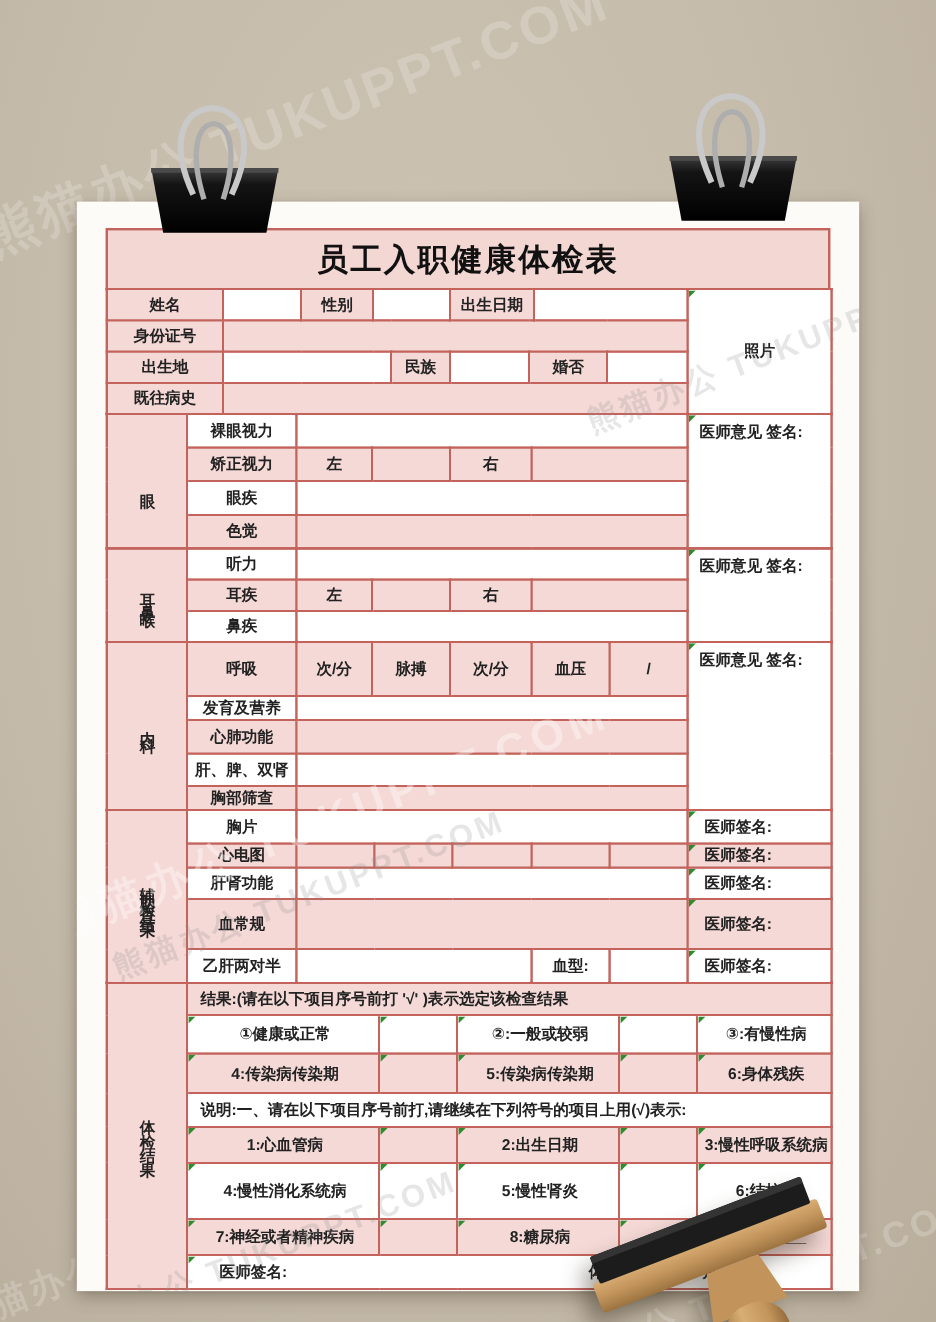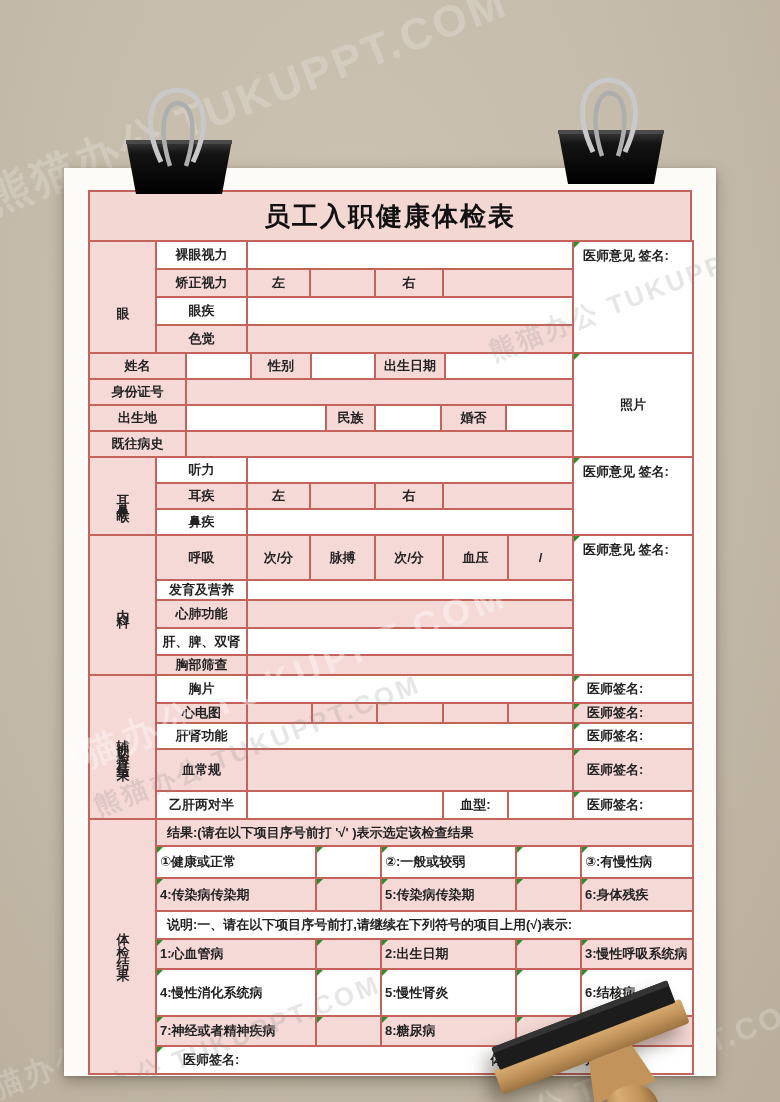--- a/index.html
+++ b/index.html
@@ -15,21 +15,21 @@
     box-shadow:0 5px 14px rgba(60,50,35,.38), 0 1px 3px rgba(60,50,35,.25);overflow:hidden;}
   .form{position:absolute;left:24px;top:22px;width:604px;}
   .ftitle{box-sizing:border-box;height:52px;background:#f3d7d3;border:2px solid #c4635c;
     display:flex;align-items:center;justify-content:center;font-size:26px;font-weight:900;
     letter-spacing:2px;color:#111;}
   table.sec{border-collapse:collapse;table-layout:fixed;width:604px;margin-top:-2px;}
   td{border:2px solid #c4635c;font-size:13px;font-weight:600;text-align:center;
     vertical-align:middle;padding:0;overflow:hidden;position:relative;color:#222;}
   .pk{background:#f4d9d6;} .wh{background:#ffffff;}
   .tl{text-align:left;padding-left:10px;}
-  .opt{text-align:left;padding-left:3px;}
+  .opt{text-align:center;padding-left:3px;}
   .wrap2{line-height:14px;white-space:normal;}
   .docop{vertical-align:top;text-align:left;padding:5px 0 0 9px;}
   .docsign{text-align:left;padding-left:13px;}
   .vert{writing-mode:vertical-rl;text-orientation:upright;margin:0 auto;line-height:16px;}
   .ls8{letter-spacing:8px;} .ls6{letter-spacing:6px;} .ls12{letter-spacing:12px;}
   .gc::before{content:"";position:absolute;top:0;left:0;width:0;height:0;
     border-top:6px solid #2e8b2e;border-right:6px solid transparent;}
   .footcell{display:flex;align-items:center;width:100%;height:100%;}
   .footcell .fs1{margin-left:26px;}
   .footcell .fs2{margin-left:auto;margin-right:70px;white-space:pre;}
@@ -46,57 +46,20 @@
   <span class="wm wm-bg" style="left:-50px;top:1010px;font-size:30px;">熊猫办公 TUKUPPT.COM</span>
 
   <div class="paper">
 
     <div class="form">
 
       <div class="ftitle">员工入职健康体检表</div>
 
       <table class="sec">
         <colgroup>
-            <col style="width:67px">
-            <col style="width:91px">
-            <col style="width:63px">
-            <col style="width:65px">
-            <col style="width:68px">
-            <col style="width:130px">
-            <col style="width:120px">
-          </colgroup>
-        <tbody>
-            <tr style="height:28px">
-          <td class="pk" rowspan="4">
-                <div class="vert">眼</div>
-              </td>
-          <td class="wh">裸眼视力</td>
-          <td class="wh" colspan="4"></td>
-          <td class="wh docop gc" rowspan="4">医师意见 签名:</td>
-        </tr>
-        <tr style="height:28px">
-          <td class="pk">矫正视力</td>
-          <td class="pk">左</td>
-          <td class="pk"></td>
-          <td class="pk">右</td>
-          <td class="pk"></td>
-        </tr>
-        <tr style="height:28px">
-          <td class="wh">眼疾</td>
-          <td class="wh" colspan="4"></td>
-        </tr>
-        <tr style="height:28px">
-          <td class="pk">色觉</td>
-          <td class="pk" colspan="4"></td>
-        </tr>
-      </tbody>
-        </table>
-
-      <table class="sec">
-        <colgroup>
             <col style="width:97px">
             <col style="width:65px">
             <col style="width:60px">
             <col style="width:15px">
             <col style="width:49px">
             <col style="width:66px">
             <col style="width:4px">
             <col style="width:61px">
             <col style="width:67px">
             <col style="width:120px">
@@ -119,20 +82,57 @@
           <td class="pk">出生地</td>
           <td class="wh" colspan="3"></td>
           <td class="pk">民族</td>
           <td class="wh"></td>
           <td class="pk" colspan="2">婚否</td>
           <td class="wh"></td>
         </tr>
         <tr style="height:26px">
           <td class="pk">既往病史</td>
           <td class="pk" colspan="8"></td>
+        </tr>
+      </tbody>
+        </table>
+
+      <table class="sec">
+        <colgroup>
+            <col style="width:67px">
+            <col style="width:91px">
+            <col style="width:63px">
+            <col style="width:65px">
+            <col style="width:68px">
+            <col style="width:130px">
+            <col style="width:120px">
+          </colgroup>
+        <tbody>
+            <tr style="height:28px">
+          <td class="pk" rowspan="4">
+                <div class="vert">眼</div>
+              </td>
+          <td class="wh">裸眼视力</td>
+          <td class="wh" colspan="4"></td>
+          <td class="wh docop gc" rowspan="4">医师意见 签名:</td>
+        </tr>
+        <tr style="height:28px">
+          <td class="pk">矫正视力</td>
+          <td class="pk">左</td>
+          <td class="pk"></td>
+          <td class="pk">右</td>
+          <td class="pk"></td>
+        </tr>
+        <tr style="height:28px">
+          <td class="wh">眼疾</td>
+          <td class="wh" colspan="4"></td>
+        </tr>
+        <tr style="height:28px">
+          <td class="pk">色觉</td>
+          <td class="pk" colspan="4"></td>
         </tr>
       </tbody>
         </table>
 
       <table class="sec">
         <colgroup>
             <col style="width:67px">
             <col style="width:91px">
             <col style="width:63px">
             <col style="width:65px">

